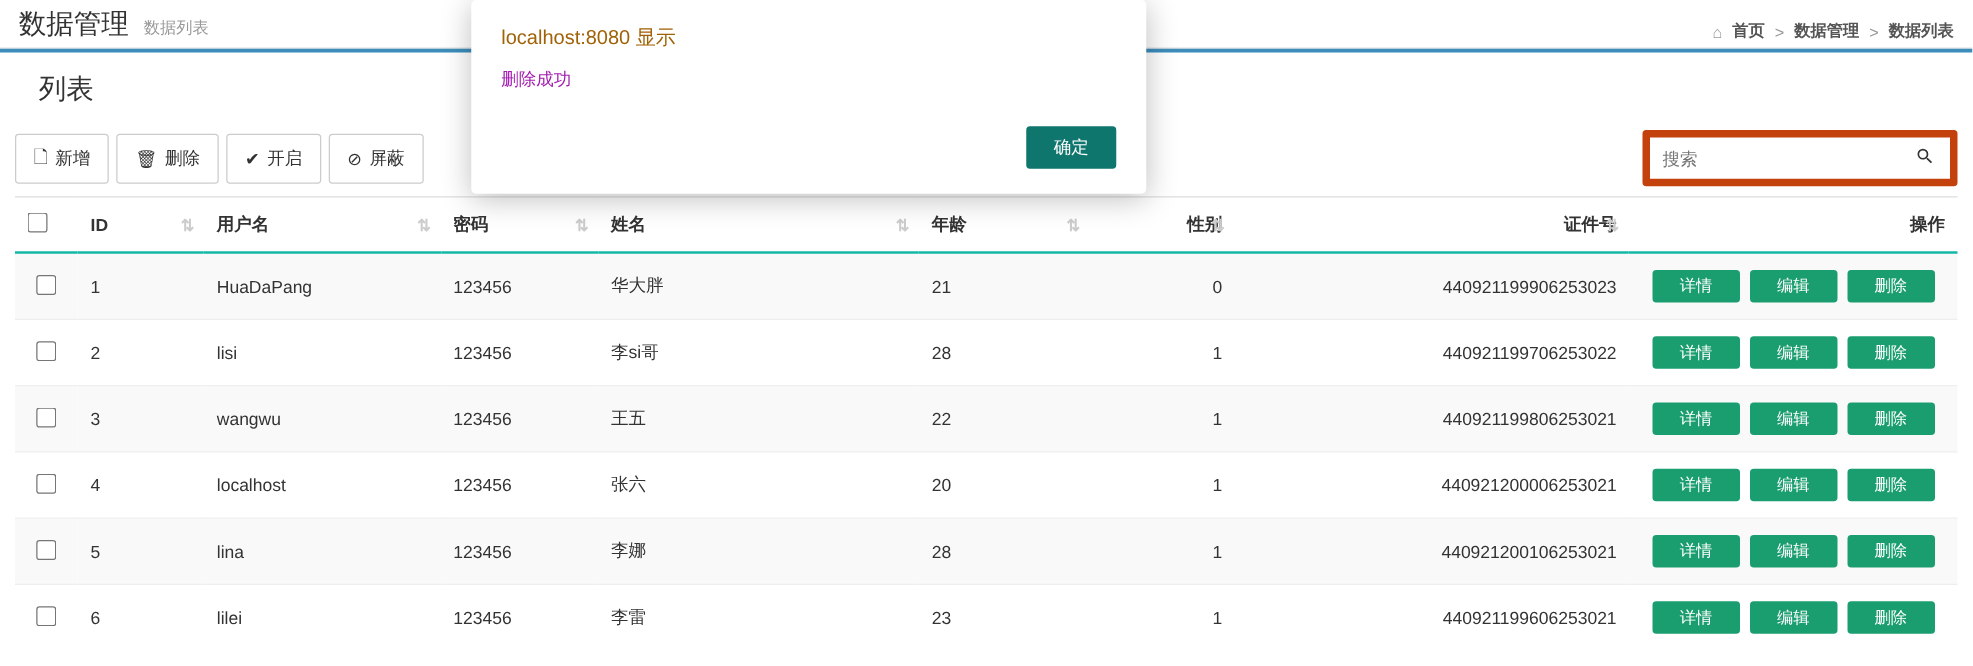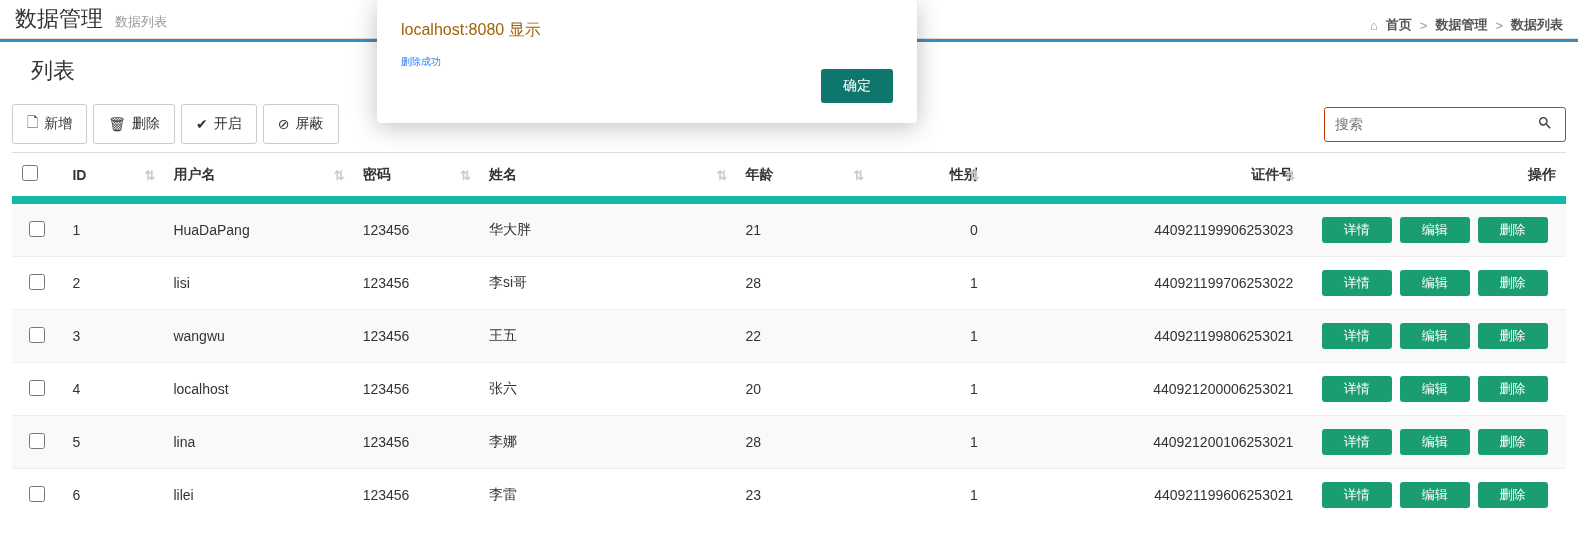--- a/index.html
+++ b/index.html
@@ -15,41 +15,41 @@
     
     .blue-divider { height: 3px; background: #3c8dbc; }
     
     .panel-title { font-size: 22px; font-weight: 400; padding: 14px 31px 10px; color: #333; }
     
     .toolbar { display: flex; justify-content: space-between; align-items: center; padding: 8px 12px; }
     .btn-group { display: flex; }
     .tool-btn { display: inline-flex; align-items: center; gap: 6px; padding: 7px 14px; background: #fff; border: 1px solid #ccc; border-radius: 3px; margin-right: 6px; font-size: 14px; cursor: pointer; color: #333; }
     .tool-icon { font-size: 14px; }
     
-    .search-box { display: flex; align-items: center; border: 1px solid #c2410c; border-radius: 3px; padding: 0; }
+    .search-box { display: flex; align-items: center; border: 6px solid #c2410c; border-radius: 3px; padding: 0; }
     .search-input { border: none; outline: none; padding: 7px 10px; font-size: 14px; width: 200px; }
     .search-btn { border: none; background: none; padding: 7px 12px; cursor: pointer; }
     .search-btn svg { width: 16px; height: 16px; fill: #333; }
     
     .data-table { width: 100%; border-collapse: collapse; margin: 0 12px; width: calc(100% - 24px); }
-    .data-table th { text-align: left; font-weight: 700; padding: 12px 10px; background: #fff; border-top: 1px solid #ddd; border-bottom: 8px solid #14b8a6; position: relative; }
+    .data-table th { text-align: left; font-weight: 700; padding: 12px 10px; background: #fff; border-top: 1px solid #ddd; border-bottom: 2px solid #14b8a6; position: relative; }
     .data-table th.center, .data-table td.center { text-align: right; }
     .sort-icon { position: absolute; right: 8px; top: 50%; transform: translateY(-50%); color: #ccc; font-size: 13px; display: inline-flex; flex-direction: column; line-height: 7px; }
     .data-table td { padding: 13px 10px; border-top: 1px solid #eee; }
     .data-table tbody tr:nth-child(odd) { background: #f9f9f9; }
     .data-table tbody tr:nth-child(even) { background: #fff; }
     
     .row-checkbox, .header-checkbox { width: 16px; height: 16px; border: 1px solid #aaa; border-radius: 2px; cursor: pointer; }
     
     .action-cell { text-align: center; white-space: nowrap; }
     .action-btn { display: inline-block; padding: 4px 22px; background: #1a9e6f; color: #fff; border: none; border-radius: 3px; font-size: 13px; cursor: pointer; margin: 0 2px; }
     
     .dialog { position: absolute; top: 0; left: 377px; width: 540px; background: #fff; border-radius: 4px; box-shadow: 0 4px 24px rgba(0,0,0,0.25); padding: 20px 24px; z-index: 1000; }
     .dialog-title { font-size: 16px; color: #a16207; margin-bottom: 14px; }
-    .dialog-message { font-size: 10px; color: #3b82f6; }
+    .dialog-message { font-size: 14px; color: #a21caf; margin-bottom: 28px; }
     .dialog-actions { text-align: right; }
     .dialog-btn { padding: 8px 22px; background: #0f766e; color: #fff; border: none; border-radius: 3px; font-size: 14px; cursor: pointer; }
     
     .col-check { width: 48px; text-align: center; }
     .col-id { width: 96px; }
     .col-username { width: 180px; }
     .col-password { width: 120px; }
     .col-name { width: 244px; }
     .col-age { width: 130px; }
     .col-gender { width: 110px; text-align: center; }

